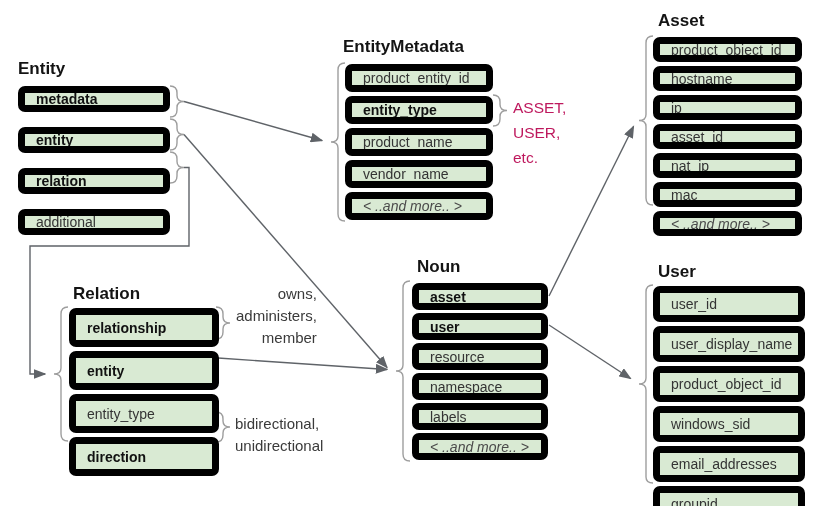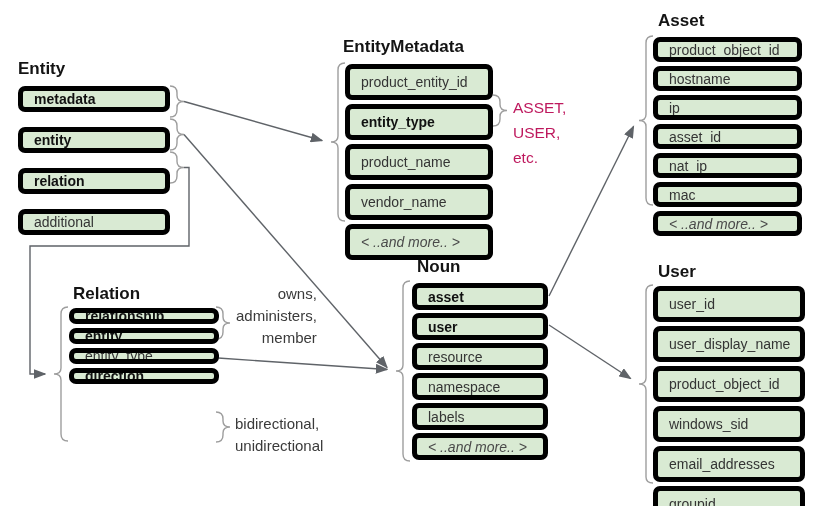--- a/index.html
+++ b/index.html
@@ -12,33 +12,33 @@
   }
   .layer{position:absolute;left:0;top:0;width:823px;height:506px;}
   .box{position:absolute;}
   .box-title{
     position:absolute;left:4px;top:-26px;
     font-size:17px;font-weight:bold;color:#141414;white-space:nowrap;
   }
   .row{
     box-sizing:border-box;
     background:#d9ead3;
-    border:5px solid #000000;
+    border:7px solid #000000;
     border-radius:7px;
     display:flex;align-items:center;
     padding-left:11px;
     font-size:14px;color:#343434;
     white-space:nowrap;overflow:hidden;
   }
   .row.b{font-weight:bold;color:#111;}
   .row.more{font-style:italic;color:#4a4a4a;}
   
   .box-entity .row{width:152px;height:26px;margin-bottom:15px;}
-  .box-entitymetadata .row{width:148px;height:36px;margin-bottom:4px;}
-  .box-relation .row{width:150px;height:16px;margin-bottom:4px;}
+  .box-entitymetadata .row{width:148px;height:28px;margin-bottom:4px;}
+  .box-relation .row{width:150px;height:39px;margin-bottom:4px;}
   .box-noun .row{width:136px;height:27px;margin-bottom:3px;}
   .box-asset .row{width:149px;height:25px;margin-bottom:4px;}
   .box-user .row{width:152px;height:36px;margin-bottom:4px;}
   .note{
     position:absolute;
     font-size:15px;color:#3a3a3a;
     line-height:22px;white-space:pre-line;
   }
   .note-etc{line-height:25px;font-size:15.5px;color:#be185d;}
 </style>

